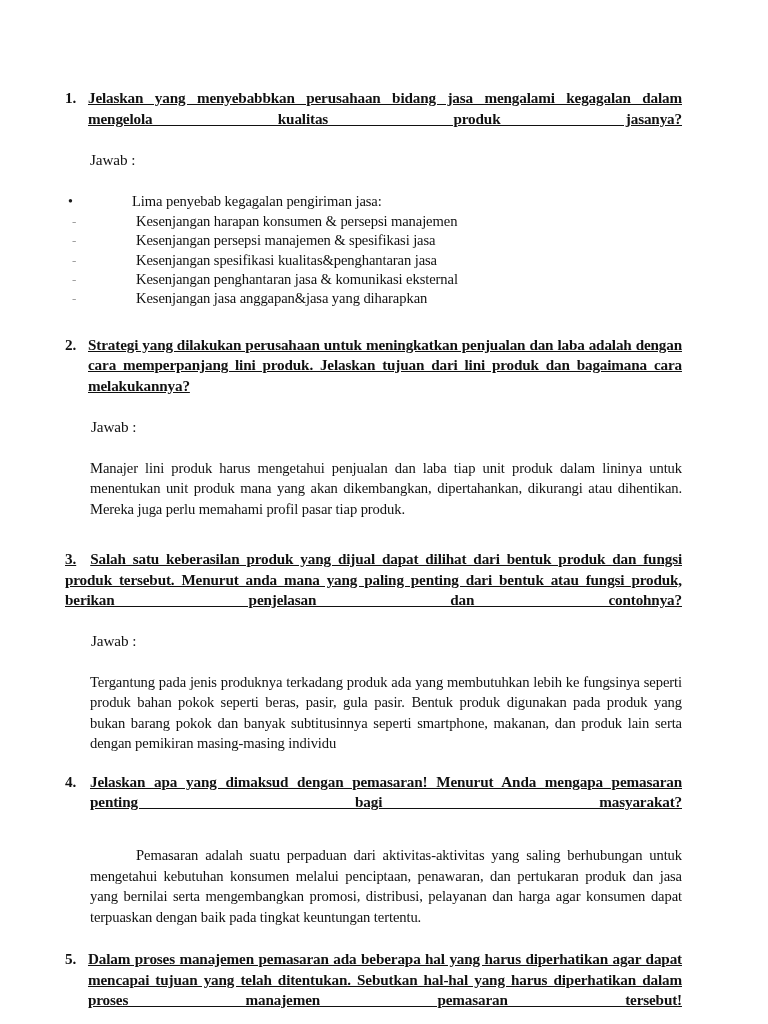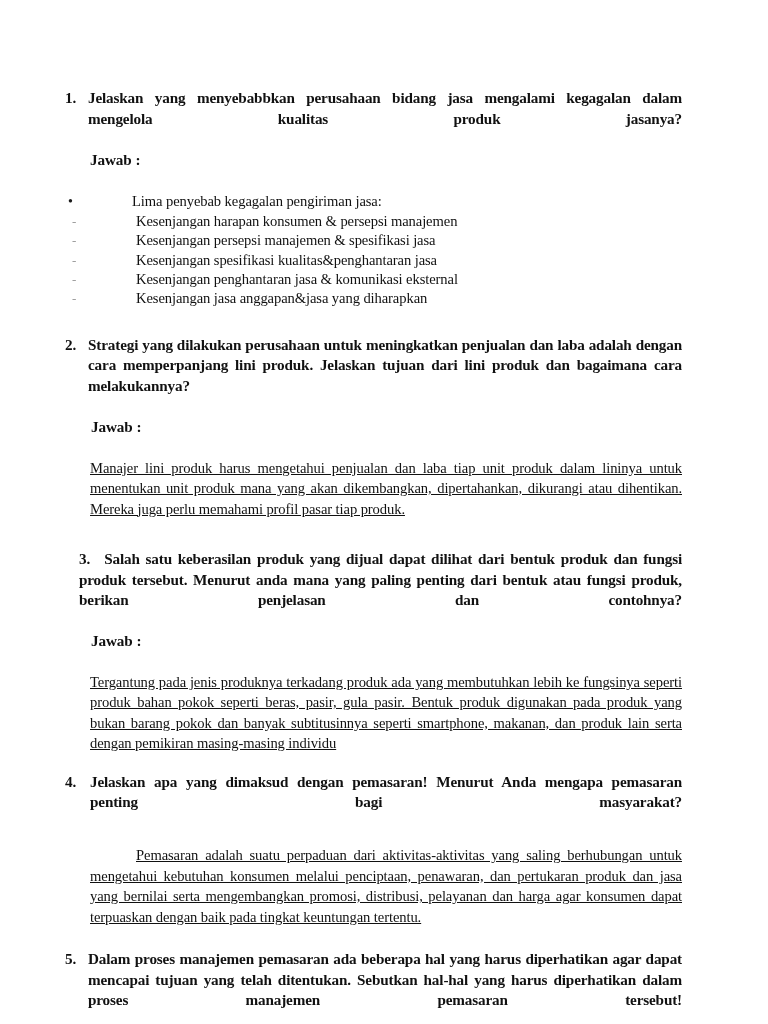--- a/index.html
+++ b/index.html
@@ -48,38 +48,39 @@
 
   .q-text {
     flex: 1 1 auto;
     font-weight: bold;
     font-size: 15.2px;
     line-height: 20.6px;
     text-align: justify;
     text-justify: inter-word;
     letter-spacing: -0.15px;
     word-spacing: 0.1px;
+    text-decoration: underline;
   }
   .q-text::after {
     content: "";
     display: inline-block;
     width: 100%;
   }
 
   
   .q-flat .q-text {
-    margin-left: 14px;
+    margin-left: 0;
   }
 
   .q-num-w23 { width: 23px; }
   .q-num-w25 { width: 25px; }
 
   
   .jawab {
-    font-weight: bold;
+    font-weight: normal;
     font-size: 15.2px;
     line-height: 20.6px;
     margin-left: 25px;
     letter-spacing: -0.1px;
   }
   .jawab-indent-26 { margin-left: 26px; }
 
   
   .bullet-list {
     margin: 0;
@@ -120,21 +121,20 @@
 
   
   .answer {
     font-size: 14.6px;
     line-height: 20.4px;
     text-align: justify;
     text-justify: inter-word;
     margin-left: 25px;
     margin-right: 0;
     letter-spacing: -0.1px;
-    text-decoration: underline;
   }
   .answer-indent-first {
     text-indent: 46px;
   }
   .spacer-12 { height: 12px; }
   .spacer-18 { height: 18px; }
   .spacer-20 { height: 20px; }
   .spacer-22 { height: 22px; }
   .spacer-26 { height: 26px; }
   .spacer-30 { height: 30px; }

